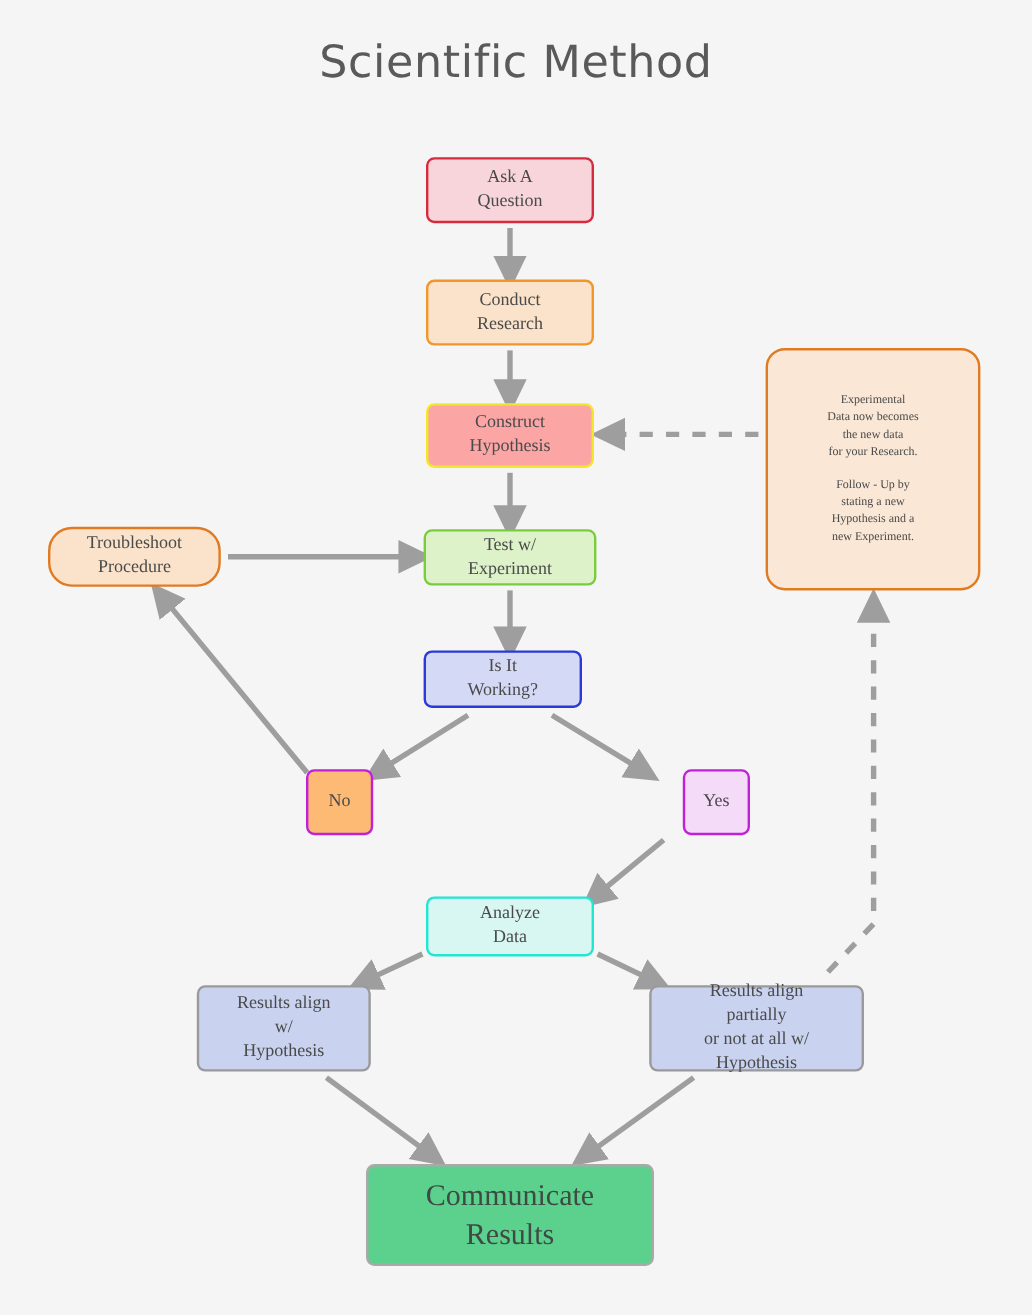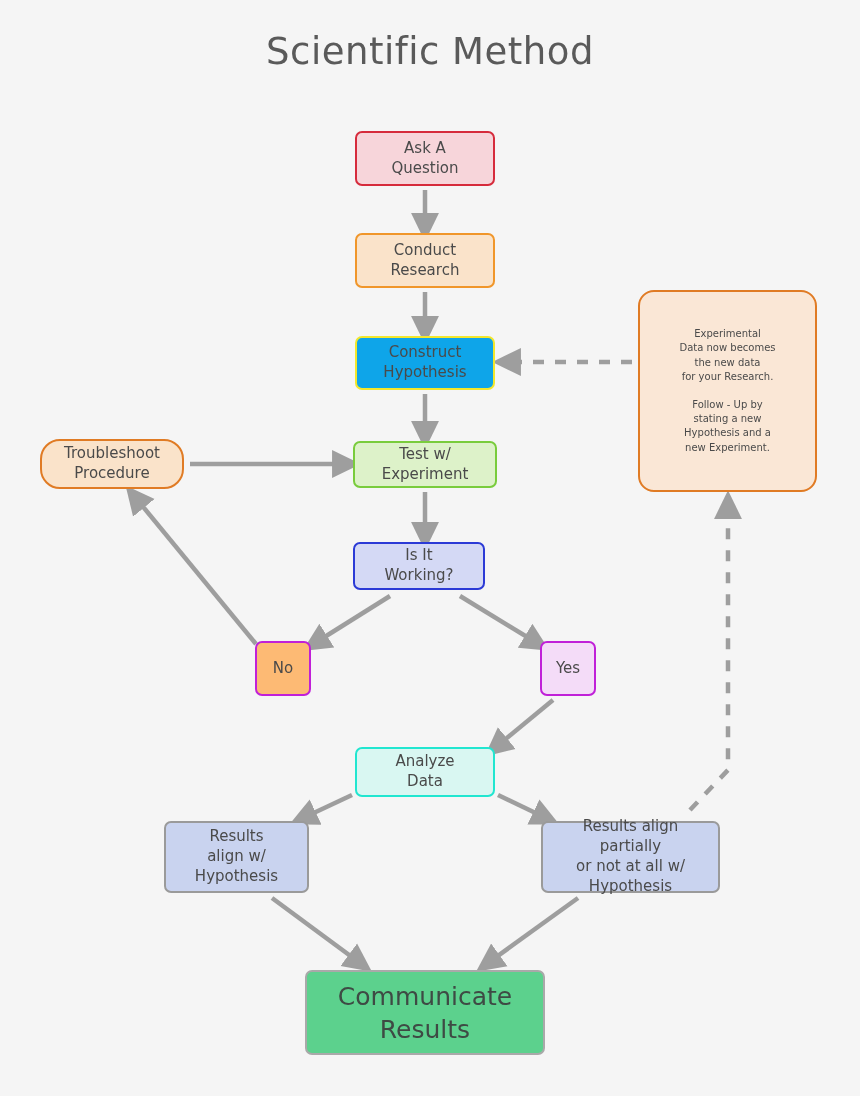--- a/index.html
+++ b/index.html
@@ -47,37 +47,38 @@
     justify-content: center;
     text-align: center;
     border-radius: 7px;
     border-width: 2px;
     border-style: solid;
     color: #4a4a4a;
     font-size: 15px;
     line-height: 1.32;
     padding: 4px 24px;
     z-index: 2;
+    font-family: Liberation Serif, serif;
   }
   .node .lbl { display: block; white-space: pre-line; }
 
   
   #n-ask        { left:355px; top:131px;  width:140px; height:55px;
                   background:#f7d5da; border-color:#d62b3c; }
   #n-research   { left:355px; top:233px;  width:140px; height:55px;
                   background:#fae3ca; border-color:#f0962a; }
   #n-hypothesis { left:355px; top:336px;  width:140px; height:54px;
-                  background:#0ea5e9; border-color:#f3e72b; }
+                  background:#fca5a5; border-color:#f3e72b; }
   #n-test       { left:353px; top:441px;  width:144px; height:47px;
                   background:#ddf2c9; border-color:#79cc3c; }
   #n-working    { left:353px; top:542px;  width:132px; height:48px;
                   background:#d4d9f5; border-color:#2b3ad6; }
   #n-no         { left:255px; top:641px;  width:56px;  height:55px;
                   background:#fdba74; border-color:#c020d8; }
-  #n-yes        { left:540px; top:641px;  width:56px;  height:55px;
+  #n-yes        { left:569px; top:641px;  width:56px;  height:55px;
                   background:#f4dcf8; border-color:#c020d8; }
   #n-analyze    { left:355px; top:747px;  width:140px; height:50px;
                   background:#d9f7f2; border-color:#21e6d0; }
   #n-align      { left:164px; top:821px;  width:145px; height:72px;
                   background:#c9d3ef; border-color:#9a9a9a; }
   #n-partial    { left:541px; top:821px;  width:179px; height:72px;
                   background:#c9d3ef; border-color:#9a9a9a; }
   #n-communicate{ left:305px; top:970px;  width:240px; height:85px;
                   background:#5cd18d; border-color:#a9a9a9;
                   font-size:25px; color:#3e4a44; }

